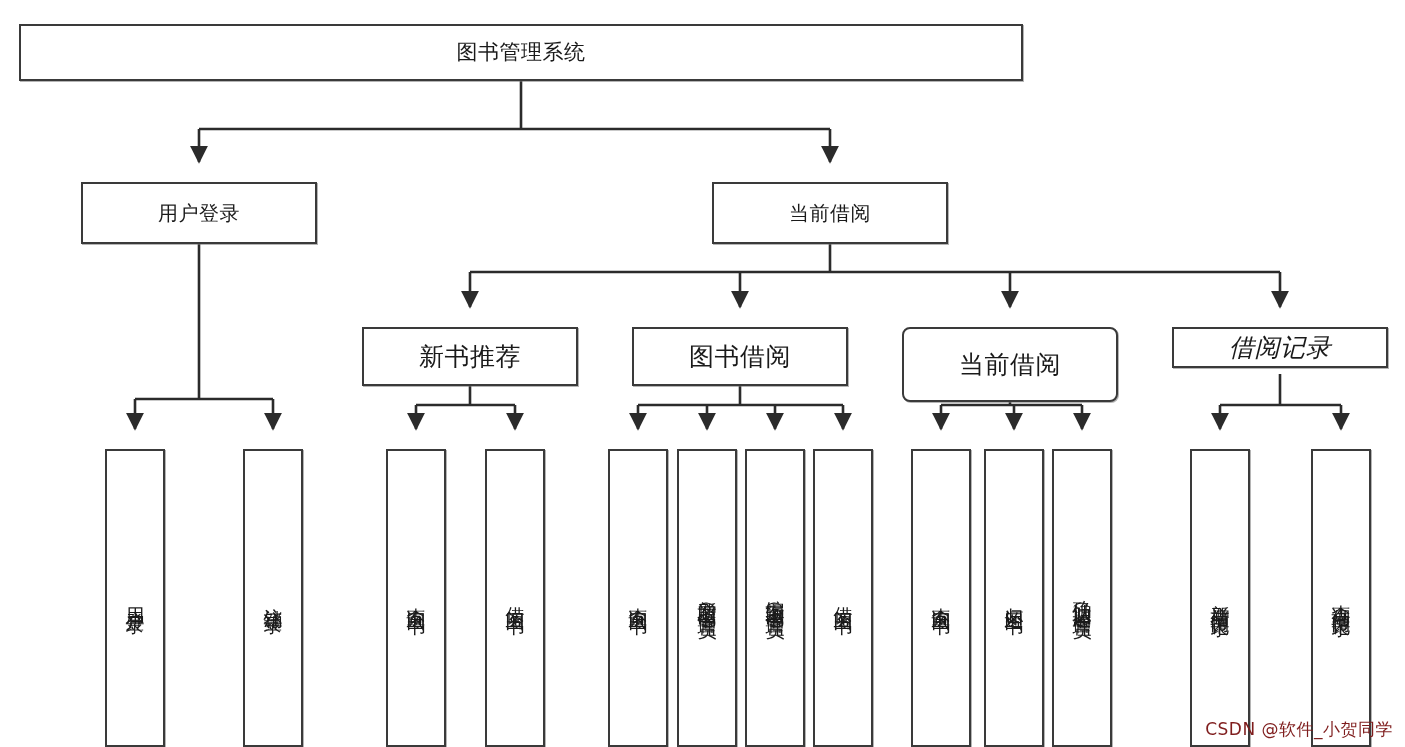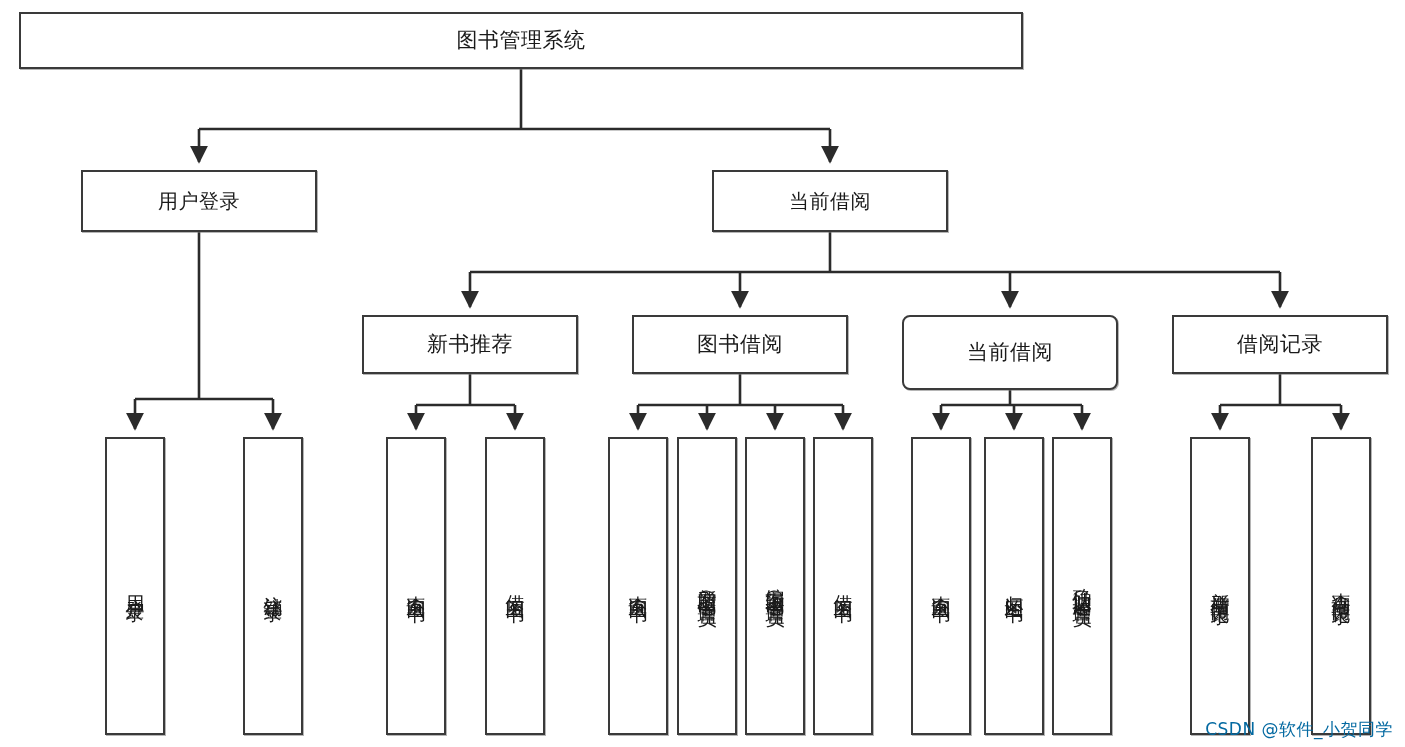--- a/index.html
+++ b/index.html
@@ -28,29 +28,30 @@
   .node {
     position: absolute;
     box-sizing: border-box;
     background: #ffffff;
     border: 2px solid #3a3a3a;
     display: flex;
     align-items: center;
     justify-content: center;
     color: #1a1a1a;
     box-shadow: 1px 1px 0 rgba(120,120,120,0.55);
+    margin-top: 12px;
   }
   .node.root {
     font-size: 21px;
   }
   .node.level2 {
     font-size: 20px;
   }
   .node.level3 {
-    font-size: 21px;
+    font-size: 25px;
   }
   .node.leaf {
     font-size: 19px;
     align-items: center;
     justify-content: center;
   }
   .node .label {
     line-height: 1.32;
     letter-spacing: 0.5px;
     white-space: nowrap;
@@ -61,21 +62,21 @@
     letter-spacing: 3px;
     line-height: 1.05;
     white-space: nowrap;
     max-height: 100%;
   }
   .watermark {
     position: absolute;
     right: 12px;
     bottom: 6px;
     font-size: 17px;
-    color: #0369a1;
+    color: #7f1d1d;
     letter-spacing: 0.5px;
     white-space: nowrap;
   }
 </style>
 </head>
 <body>
 
 <div id="diagram-root">
 
   <svg class="connectors" viewBox="0 0 1405 747" xmlns="http://www.w3.org/2000/svg">
@@ -141,21 +142,21 @@
 
   <div class="node level3" style="left:362px; top:315px; width:216px; height:59px;">
     <span class="label">新书推荐</span>
   </div>
   <div class="node level3" style="left:632px; top:315px; width:216px; height:59px;text-align:right;">
     <span class="label">图书借阅</span>
   </div>
   <div class="node level3" style="left:902px; top:315px; width:216px; height:75px;border-radius:8px;">
     <span class="label">当前借阅</span>
   </div>
-  <div class="node level3" style="left:1172px; top:315px; width:216px; height:59px;">
+  <div class="node level3" style="left:1172px; top:315px; width:216px; height:41px;font-style:italic;">
     <span class="label">借阅记录</span>
   </div>
 
   <div class="node leaf" style="left:105px; top:437px; width:60px; height:298px;">
     <span class="label">用户登录</span>
   </div>
   <div class="node leaf" style="left:243px; top:437px; width:60px; height:298px;">
     <span class="label">注销登录</span>
   </div>
 

